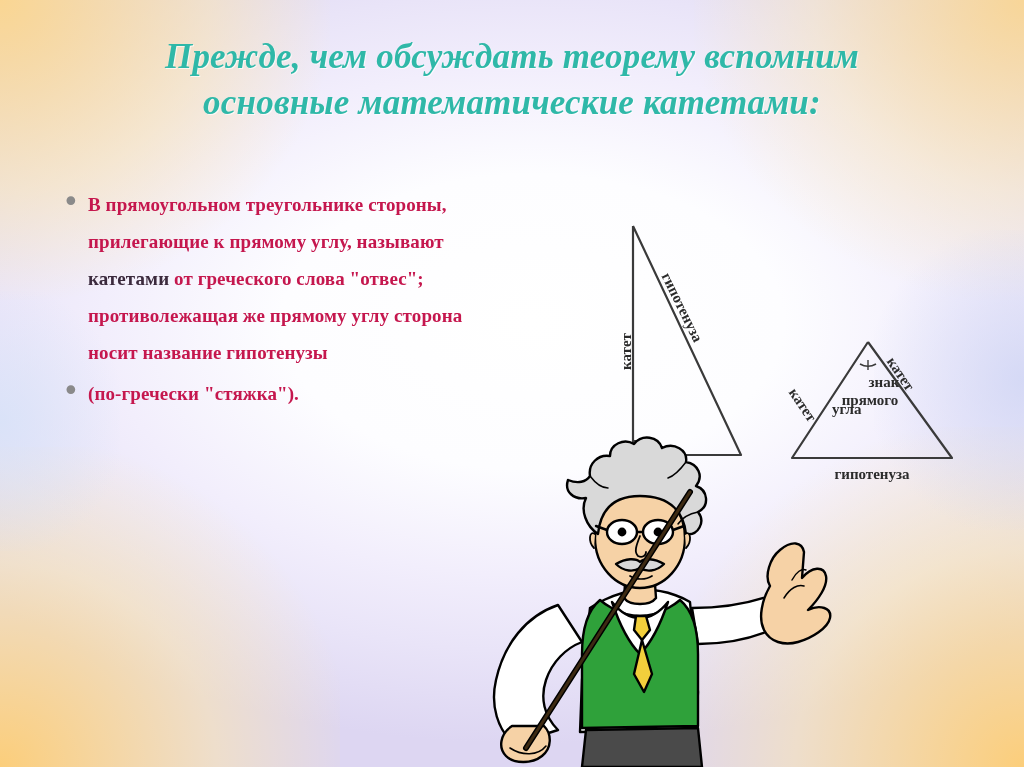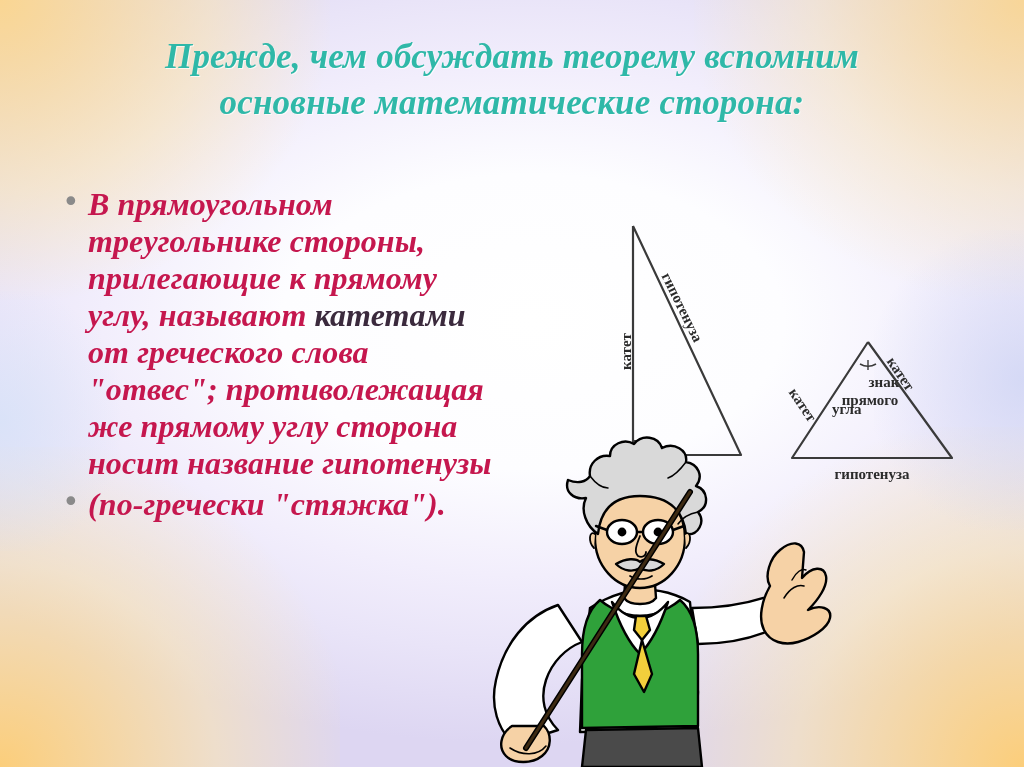--- a/index.html
+++ b/index.html
@@ -37,22 +37,22 @@
 
   
   .bullets{position:absolute;left:62px;top:186px;width:430px;}
   .bullet-row{display:flex;align-items:flex-start;margin-bottom:4px;}
   .bullet-dot{
     color:#8a8a8a;font-size:30px;line-height:32px;width:26px;flex:0 0 26px;text-align:left;
     font-family:"DejaVu Sans", sans-serif;
   }
   .bullet-text{
     font-family:"Liberation Serif", serif;
-    font-style:italic;font-weight:bold;
-    font-size:32px;line-height:37px;
+    font-weight:bold;
+    font-size:19px;line-height:37px;
     color:#c5174e;
     letter-spacing:.1px;
   }
   .bullet-text .dark{color:#3b2a3d;}
   .item2 .bullet-text{color:#c5174e;}
 
   
   .fig{position:absolute;}
   .fig svg{display:block;}
   .fig-label{
@@ -72,21 +72,21 @@
 
   <div class="corner c-tl"></div>
   <div class="corner c-tr"></div>
   <div class="corner c-bl"></div>
   <div class="corner c-br"></div>
   <div class="corner c-ml"></div>
   <div class="corner c-mr"></div>
 
   <div class="title">
     <span class="l1">Прежде, чем  обсуждать теорему вспомним</span>
-    <span class="l2">основные математические сторона:</span>
+    <span class="l2">основные математические катетами:</span>
   </div>
 
   <div class="bullets">
 
     <div class="bullet-row item1">
       <div class="bullet-dot">•</div>
       <div class="bullet-text">
         <span> В прямоугольном треугольнике стороны, прилегающие к прямому углу, называют </span><span class="dark">катетами</span><span> от греческого слова "отвес"; противолежащая же прямому углу сторона носит название гипотенузы</span>
       </div>
     </div>

